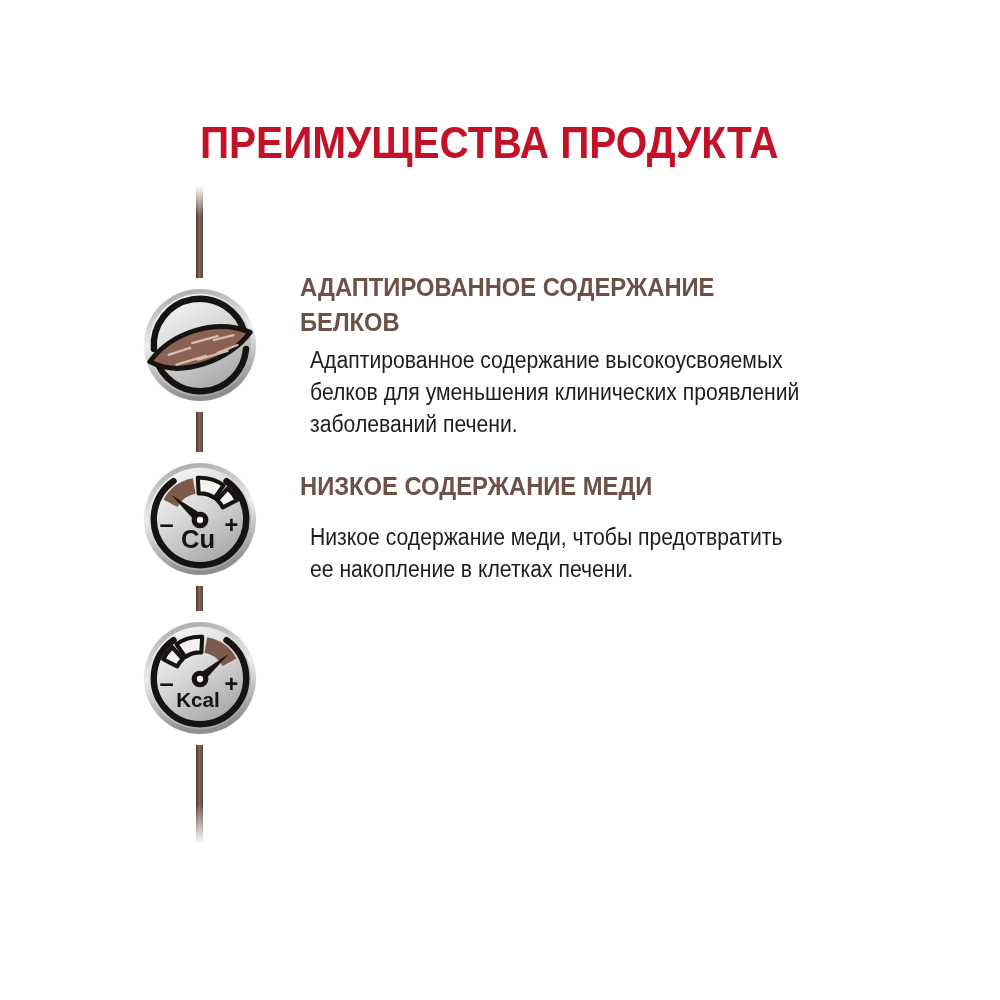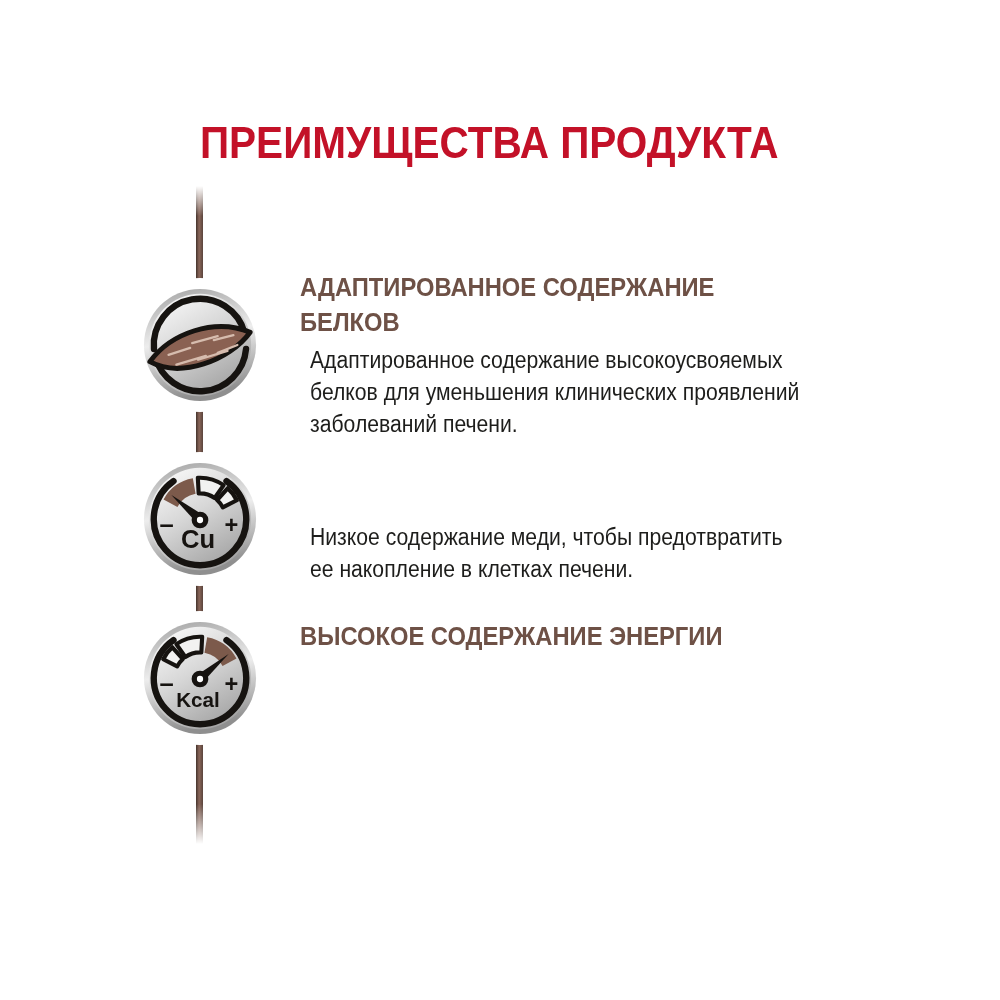--- a/index.html
+++ b/index.html
@@ -108,22 +108,22 @@
   <div class="heading" style="top:270px">
     <div class="hl">АДАПТИРОВАННОЕ СОДЕРЖАНИЕ</div>
     <div class="hl">БЕЛКОВ</div>
   </div>
   <div class="bodytext" style="top:344px">
     <div class="bl">Адаптированное содержание высокоусвояемых</div>
     <div class="bl">белков для уменьшения клинических проявлений</div>
     <div class="bl">заболеваний печени.</div>
   </div>
 
+  <div class="heading" style="top:469px">
+    <div class="hl">НИЗКОЕ СОДЕРЖАНИЕ МЕДИ</div>
+  </div>
   <div class="bodytext" style="top:521px">
     <div class="bl">Низкое содержание меди, чтобы предотвратить</div>
     <div class="bl">ее накопление в клетках печени.</div>
   </div>
 
-  <div class="heading" style="top:619px">
-    <div class="hl">ВЫСОКОЕ СОДЕРЖАНИЕ ЭНЕРГИИ</div>
-  </div>
 
 </div>
 
 </body></html>

